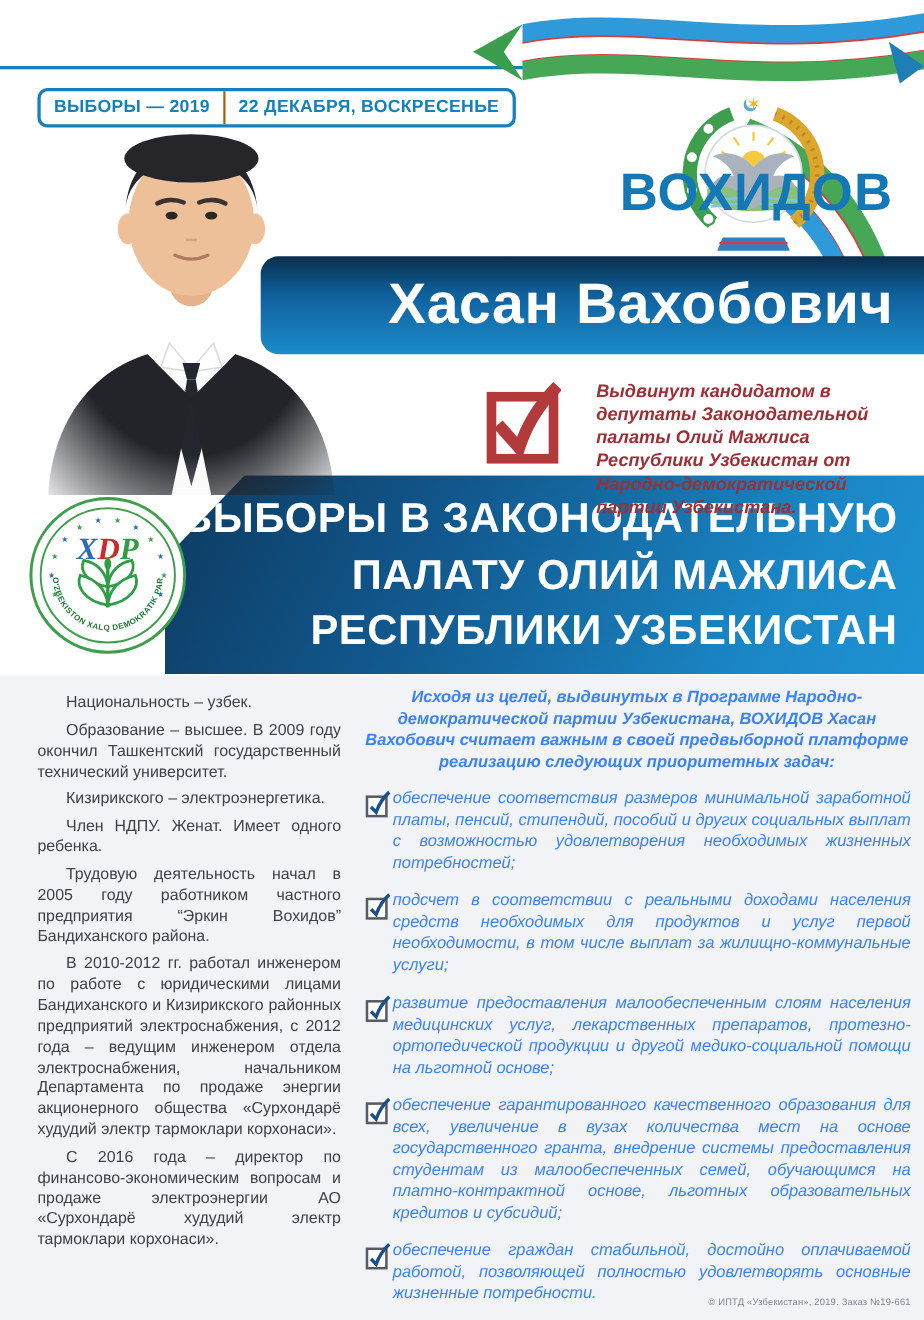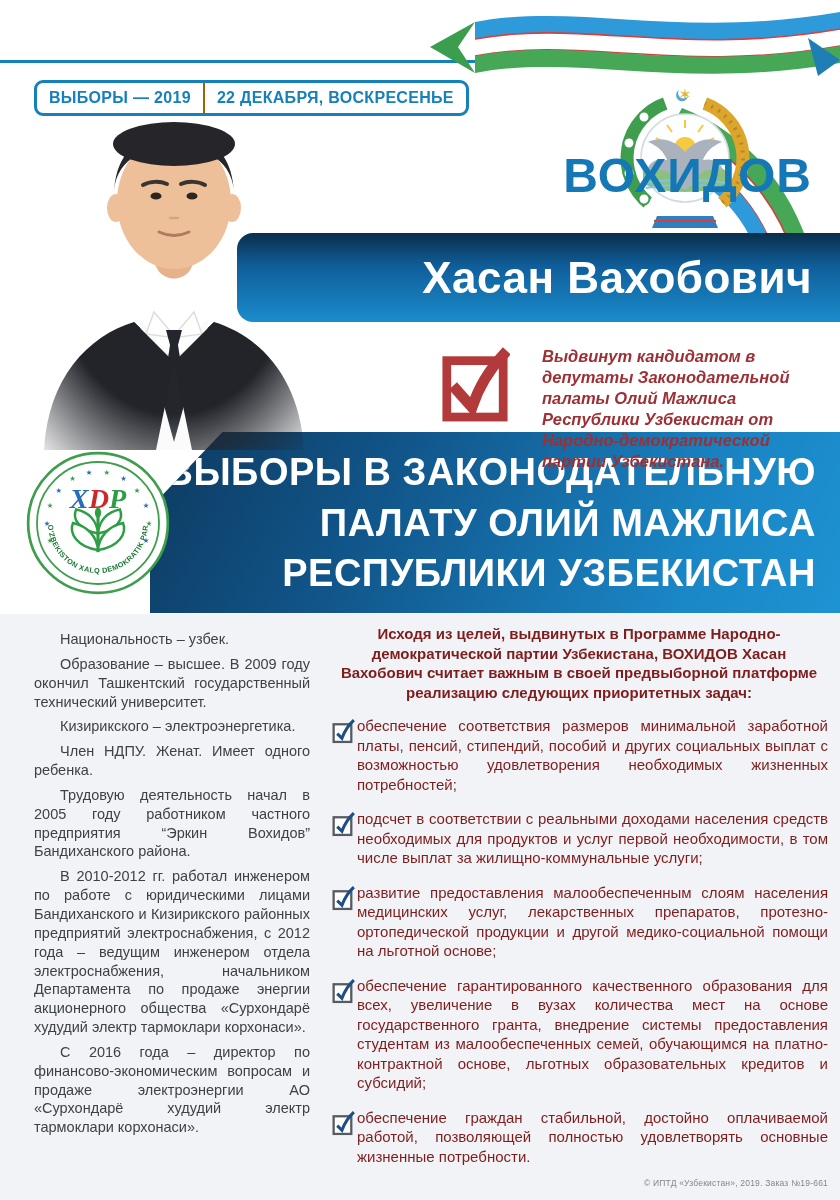--- a/index.html
+++ b/index.html
@@ -23,21 +23,21 @@
     position:absolute;right:28px;top:152px;z-index:3;color:#1478b6;font-weight:bold;
     font-size:48px;letter-spacing:1px;line-height:1;
   }
   .name-band{
     position:absolute;left:237px;right:0;top:233px;height:89px;z-index:1;
     background:linear-gradient(180deg,#0a2e4b 0%,#0f5f9b 38%,#1b8ccb 100%);
     border-radius:16px 0 0 16px;
   }
   .name-band .name{
     position:absolute;right:28px;top:0;height:77px;line-height:89px;color:#ffffff;
-    font-weight:bold;font-size:44px;letter-spacing:.5px;
+    font-weight:bold;font-size:52px;letter-spacing:.5px;
   }
   
   .photo{
     position:absolute;left:28px;top:78px;width:292px;height:372px;z-index:2;
     -webkit-mask-image:radial-gradient(ellipse 74% 80% at 50% 44%, #000 58%, transparent 97%);
     mask-image:radial-gradient(ellipse 74% 80% at 50% 44%, #000 58%, transparent 97%);
   }
   
   .nomination{position:absolute;left:440px;top:340px;width:396px;display:flex;gap:14px;z-index:2;}
   .nomination .chk{flex:0 0 70px;padding-top:4px;}
@@ -58,21 +58,21 @@
     font-size:38px;line-height:1.33;letter-spacing:.5px;
   }
   .party-logo{position:absolute;left:25px;top:450px;width:146px;height:146px;z-index:3;}
   
   .content-bg{position:absolute;left:0;top:614px;width:840px;height:586px;background:#f1f3f7;z-index:0;}
   .bio{
     position:absolute;left:34px;top:630px;width:276px;z-index:1;color:#3d4247;
     font-size:14.5px;line-height:1.3;text-align:justify;
   }
   .bio p{margin:0 0 6px 0;text-indent:26px;}
-  .platform{position:absolute;left:330px;top:624px;width:498px;z-index:1;color:#7f1d1d;font-size:15px;line-height:1.3;}
+  .platform{position:absolute;left:330px;top:624px;width:498px;z-index:1;color:#3b82f6;font-size:15px;line-height:1.3;font-style:italic;}
   .platform .intro{font-weight:bold;text-align:center;margin:0 0 14px 0;}
   .p-item{display:flex;margin:4px 0 15px 0;}
   .p-item .box{flex:0 0 27px;padding-top:1px;}
   .p-item .itxt{text-align:justify;}
   .imprint{
     position:absolute;right:12px;bottom:12px;z-index:2;font-size:8.5px;color:#80878f;letter-spacing:.2px;
   }
 </style>
 </head>
 <body>

